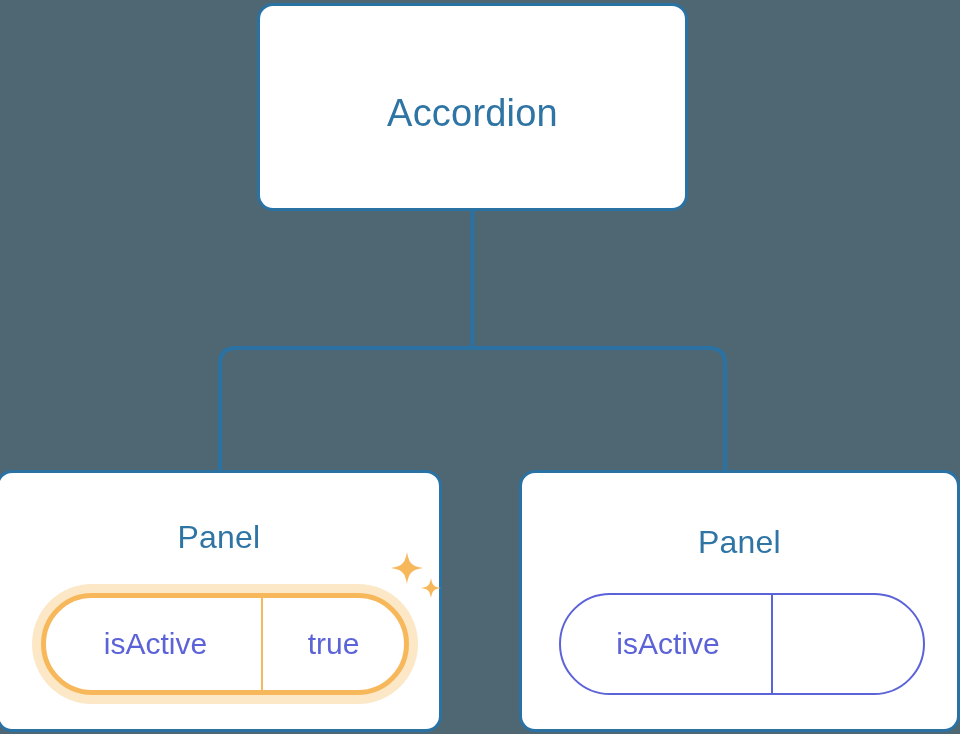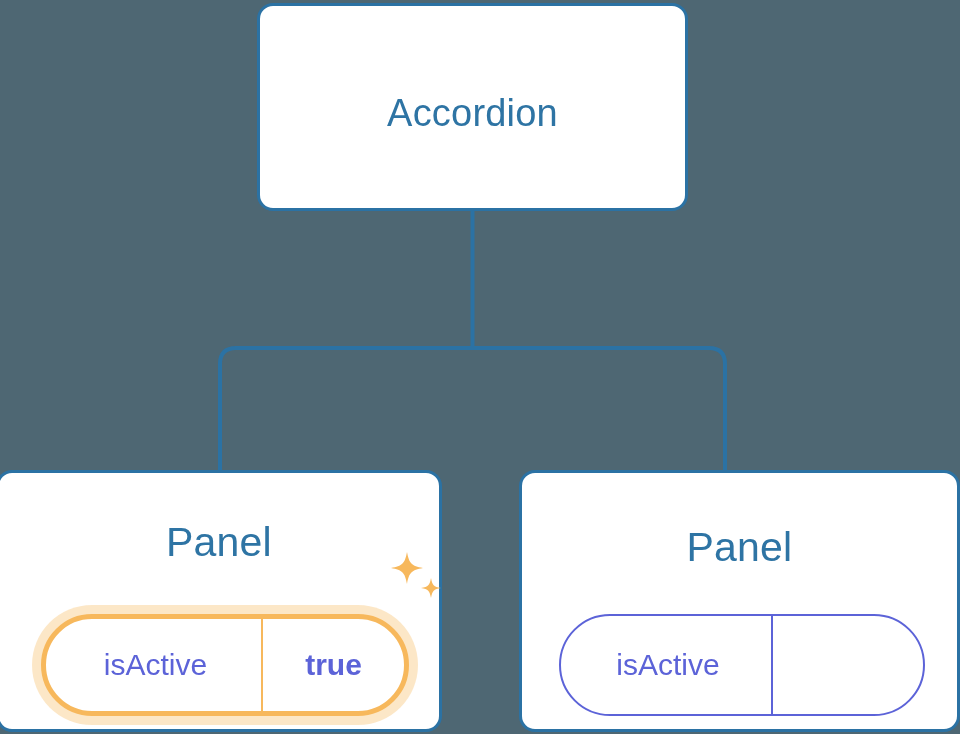--- a/index.html
+++ b/index.html
@@ -73,33 +73,32 @@
   }
   #node-panel-left {
     left: -4px;
     width: 446px;
   }
   #node-panel-right {
     left: 519px;
     width: 441px;
   }
   .panel-card .node-title {
-    font-size: 41px;
+    font-size: 32px;
   }
   #node-panel-left .node-title { top: 46px; }
   #node-panel-right .node-title { top: 51px; }
 
   
   .pill {
     position: absolute;
     display: flex;
     align-items: stretch;
     box-sizing: border-box;
     background: #ffffff;
-    margin-top: 21px;
   }
   .pill-cell {
     display: flex;
     align-items: center;
     justify-content: center;
     box-sizing: border-box;
     font-size: 30px;
     color: #5c63d8;
     white-space: nowrap;
   }
@@ -115,21 +114,21 @@
     border-radius: 51px;
     box-shadow: 0 0 0 9px rgba(247, 184, 92, 0.34);
   }
   #pill-left .pill-key {
     width: 217px;
     border-right: 2px solid #f7b85c;
     padding-left: 4px;
   }
   #pill-left .pill-val {
     flex: 1;
-    font-weight: 700;
+    font-weight: 400;
   }
 
   
   #pill-right {
     left: 37px;
     top: 120px;
     width: 366px;
     height: 102px;
     border: 2px solid #5c63d8;
     border-radius: 51px;

